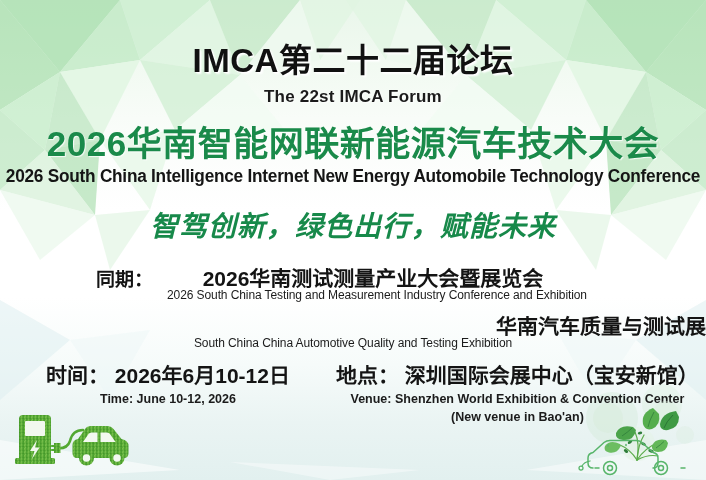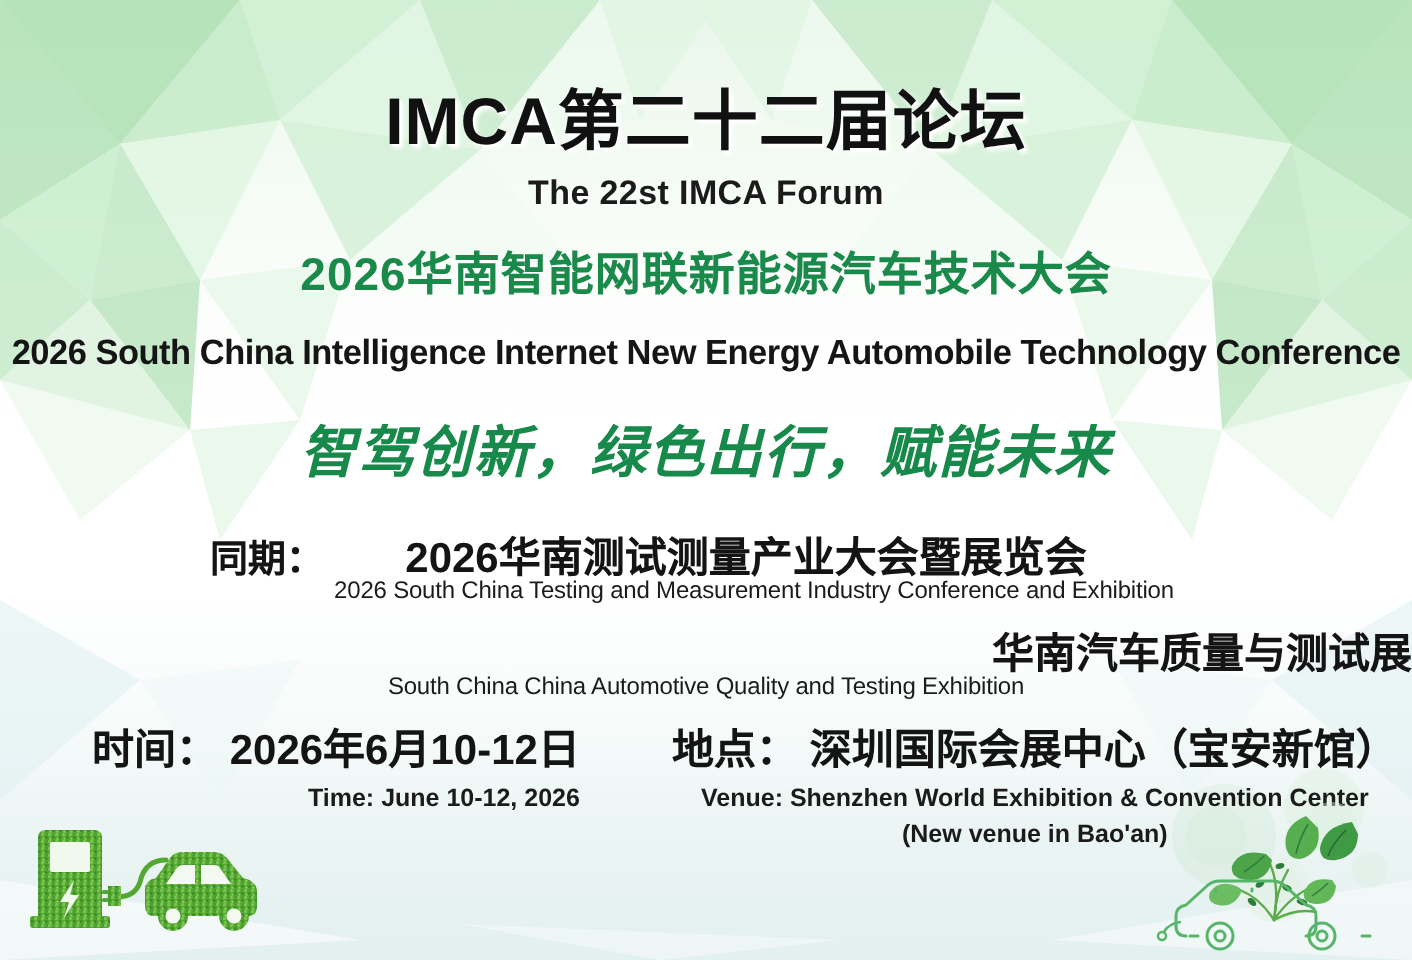--- a/index.html
+++ b/index.html
@@ -55,21 +55,21 @@
     top: 88px;
     font-size: 17px;
     font-weight: bold;
     color: #1b1b1b;
     letter-spacing: 0.2px;
     text-shadow: 1px 1px 2px rgba(255,255,255,0.9);
   }
 
   .main-title {
     top: 126px;
-    font-size: 23px;
+    font-size: 35px;
     font-weight: bold;
     color: #1a8a4a;
     letter-spacing: 0.5px;
     text-shadow: 1px 1px 1px rgba(255,255,255,0.85);
   }
   .main-title-en {
     top: 168px;
     font-size: 17.5px;
     font-weight: bold;
     color: #151515;
@@ -92,21 +92,21 @@
     top: 262px;
     left: 0;
     width: 100%;
   }
   .conc-row1 {
     position: relative;
     height: 42px;
   }
   .conc-label {
     position: absolute;
-    left: 105px;
+    left: 96px;
     top: 2px;
     font-size: 19px;
     font-weight: bold;
     color: #141414;
   }
   .conc-title-1 {
     position: absolute;
     left: 0; right: 0;
     top: 0;
     text-align: center;
@@ -142,21 +142,21 @@
     font-size: 12px;
     color: #1b1b1b;
     letter-spacing: -0.1px;
   }
 
   
   .time-block {
     position: absolute;
     left: 46px;
     top: 364px;
-    text-align: right;
+    text-align: center;
   }
   .venue-block {
     position: absolute;
     left: 336px;
     top: 364px;
     text-align: center;
   }
   .info-cn {
     font-size: 21px;
     font-weight: bold;

